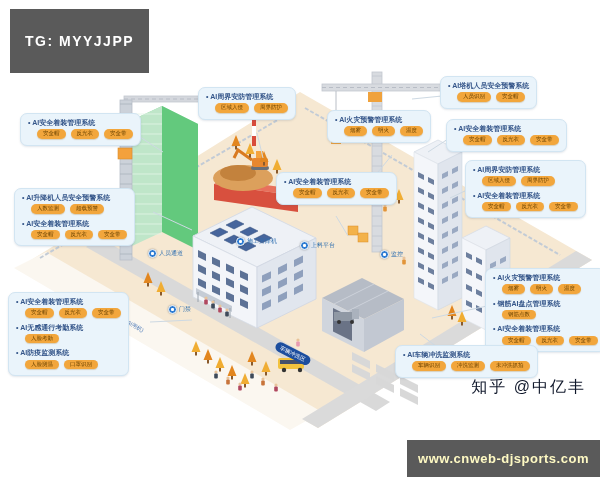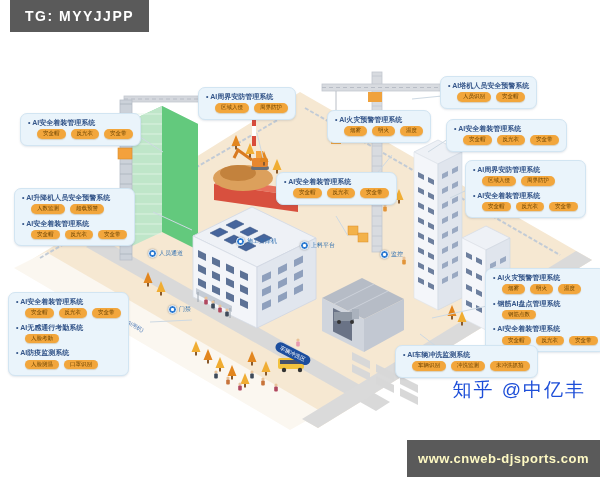--- a/index.html
+++ b/index.html
@@ -1,27 +1,27 @@
 <!DOCTYPE html>
 <html><head>
 <meta charset="utf-8">
 <style>
   * { margin:0; padding:0; box-sizing:border-box; }
   html,body { background:#ffffff; }
   body { font-family:"Liberation Sans", sans-serif; }
   .page { position:relative; width:600px; height:480px; background:#fff; overflow:hidden; }
 
   
-  .badge { position:absolute; left:10px; top:0; z-index:6; background:#5a5a5a; color:#fff;
-           font-size:14px; font-weight:bold; letter-spacing:1.5px; padding:8px 15px; }
+  .badge { position:absolute; left:10px; top:9px; z-index:6; background:#5a5a5a; color:#fff;
+           font-size:14px; font-weight:bold; letter-spacing:1.5px; padding:24px 15px; }
   .footer-bar { position:absolute; right:0; bottom:3px; z-index:6; background:#5a5a5a; color:#fef9c3;
            font-size:13px; font-weight:bold; width:193px; height:37px;
            display:flex; align-items:center; justify-content:center; letter-spacing:.5px; }
-  .watermark { position:absolute; right:14px; top:377px; z-index:5; color:#1d4ed8;
-           font-size:19px; letter-spacing:2px; }
+  .watermark { position:absolute; right:14px; top:377px; z-index:5; color:#0f172a;
+           font-size:16px; letter-spacing:2px; }
 
   
   svg.scene { position:absolute; left:0; top:0; z-index:1; }
 
   
   .callout { position:absolute; z-index:3; background:#eaf4fb; border:1px solid #d2e5f2;
              border-radius:7px; padding:3px 7px 2px 7px; box-shadow:0 1px 2px rgba(60,90,120,.15); }
   .c-title { font-size:7px; font-weight:bold; color:#35568a; white-space:nowrap; line-height:1.6; }
   .c-title::before { content:"• "; color:#35568a; }
   .c-tags { display:flex; gap:5px; margin:1px 0 4px 9px; }

